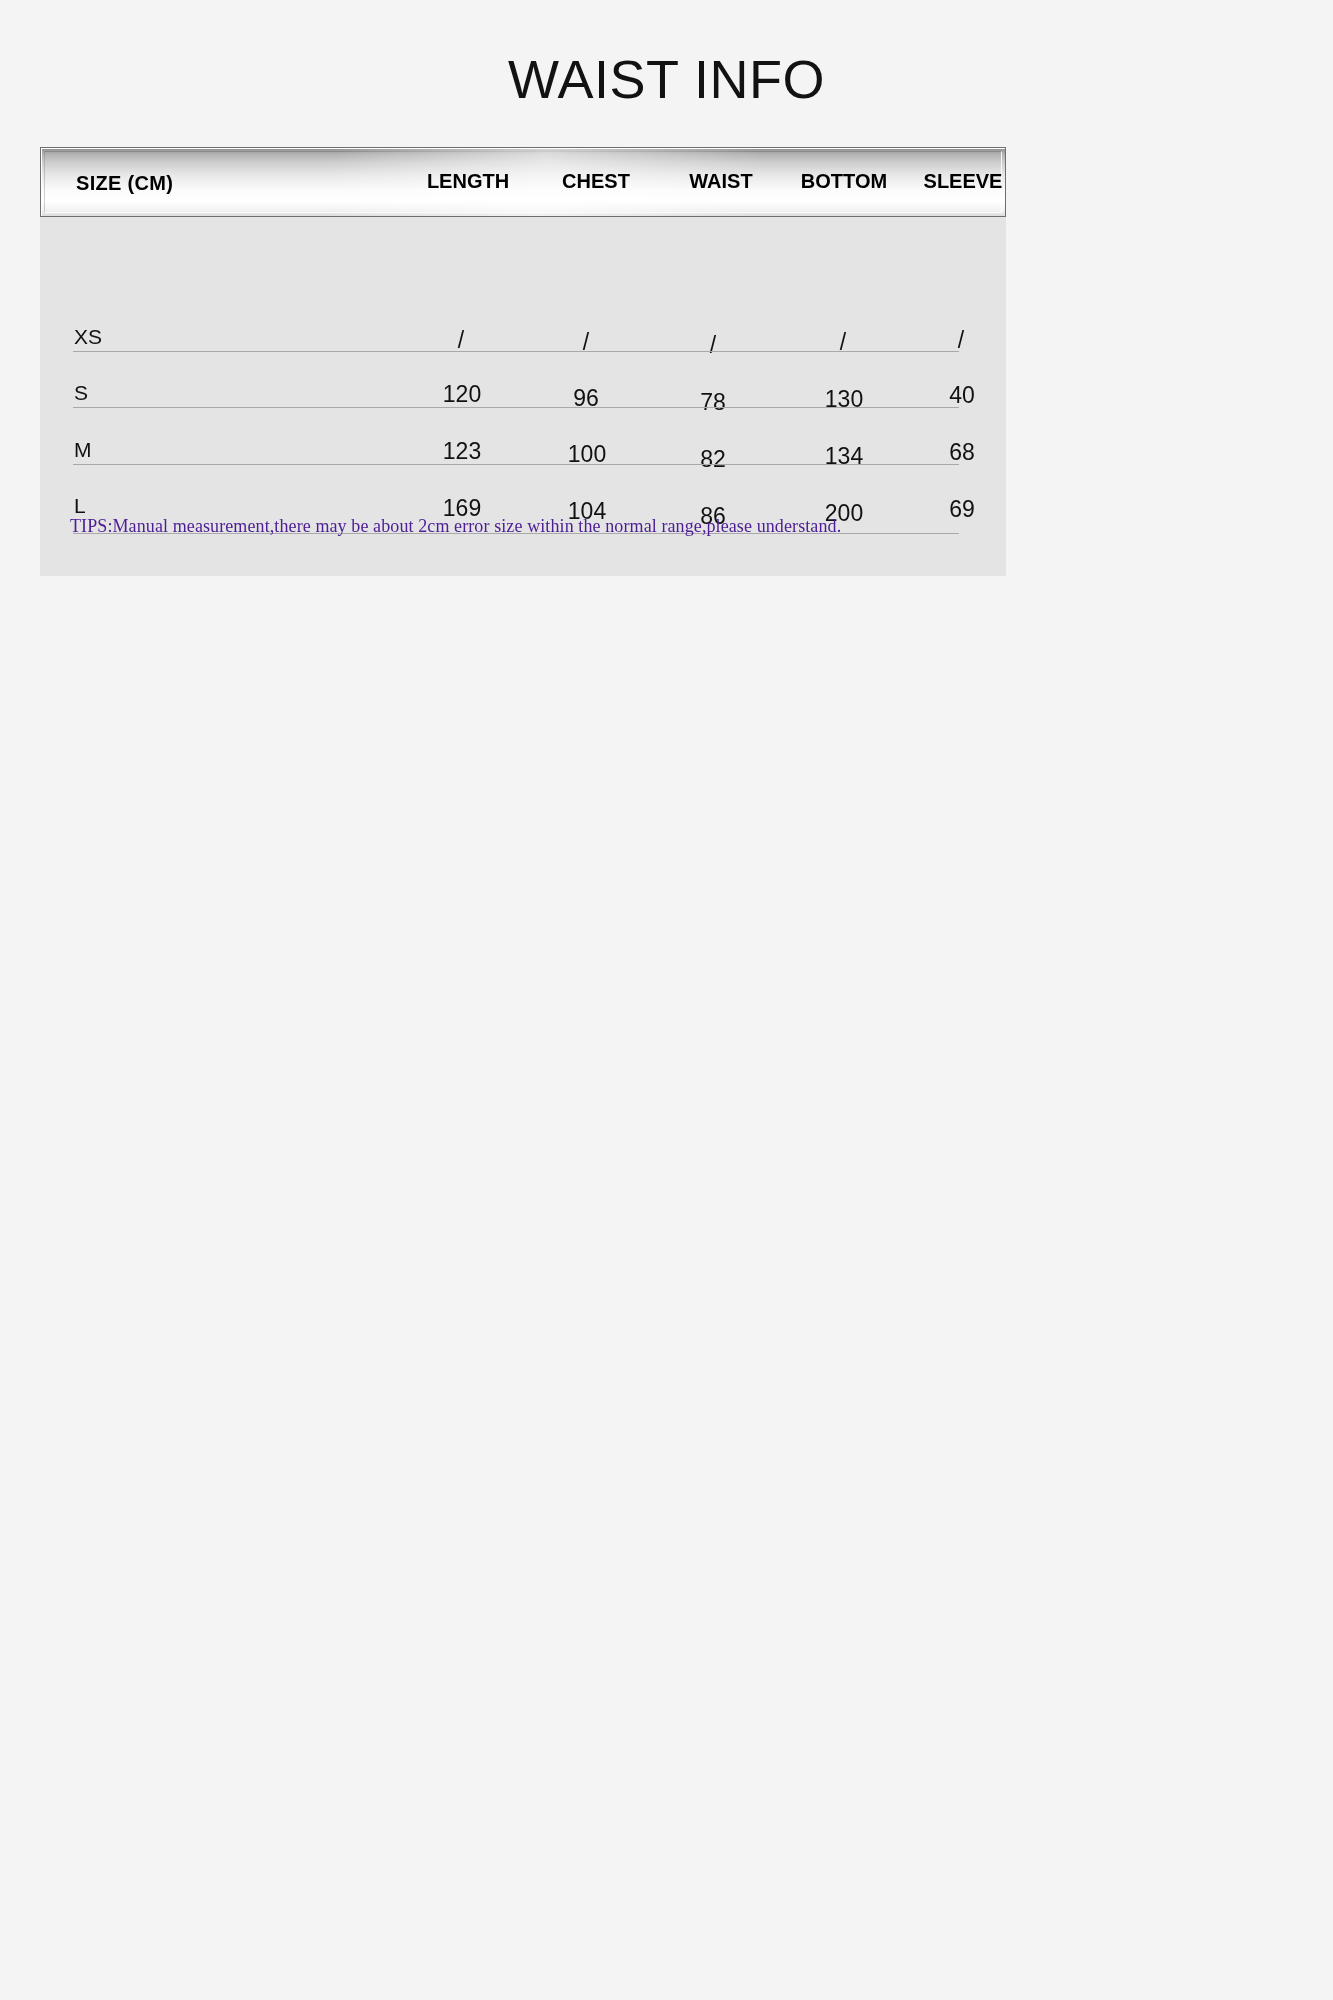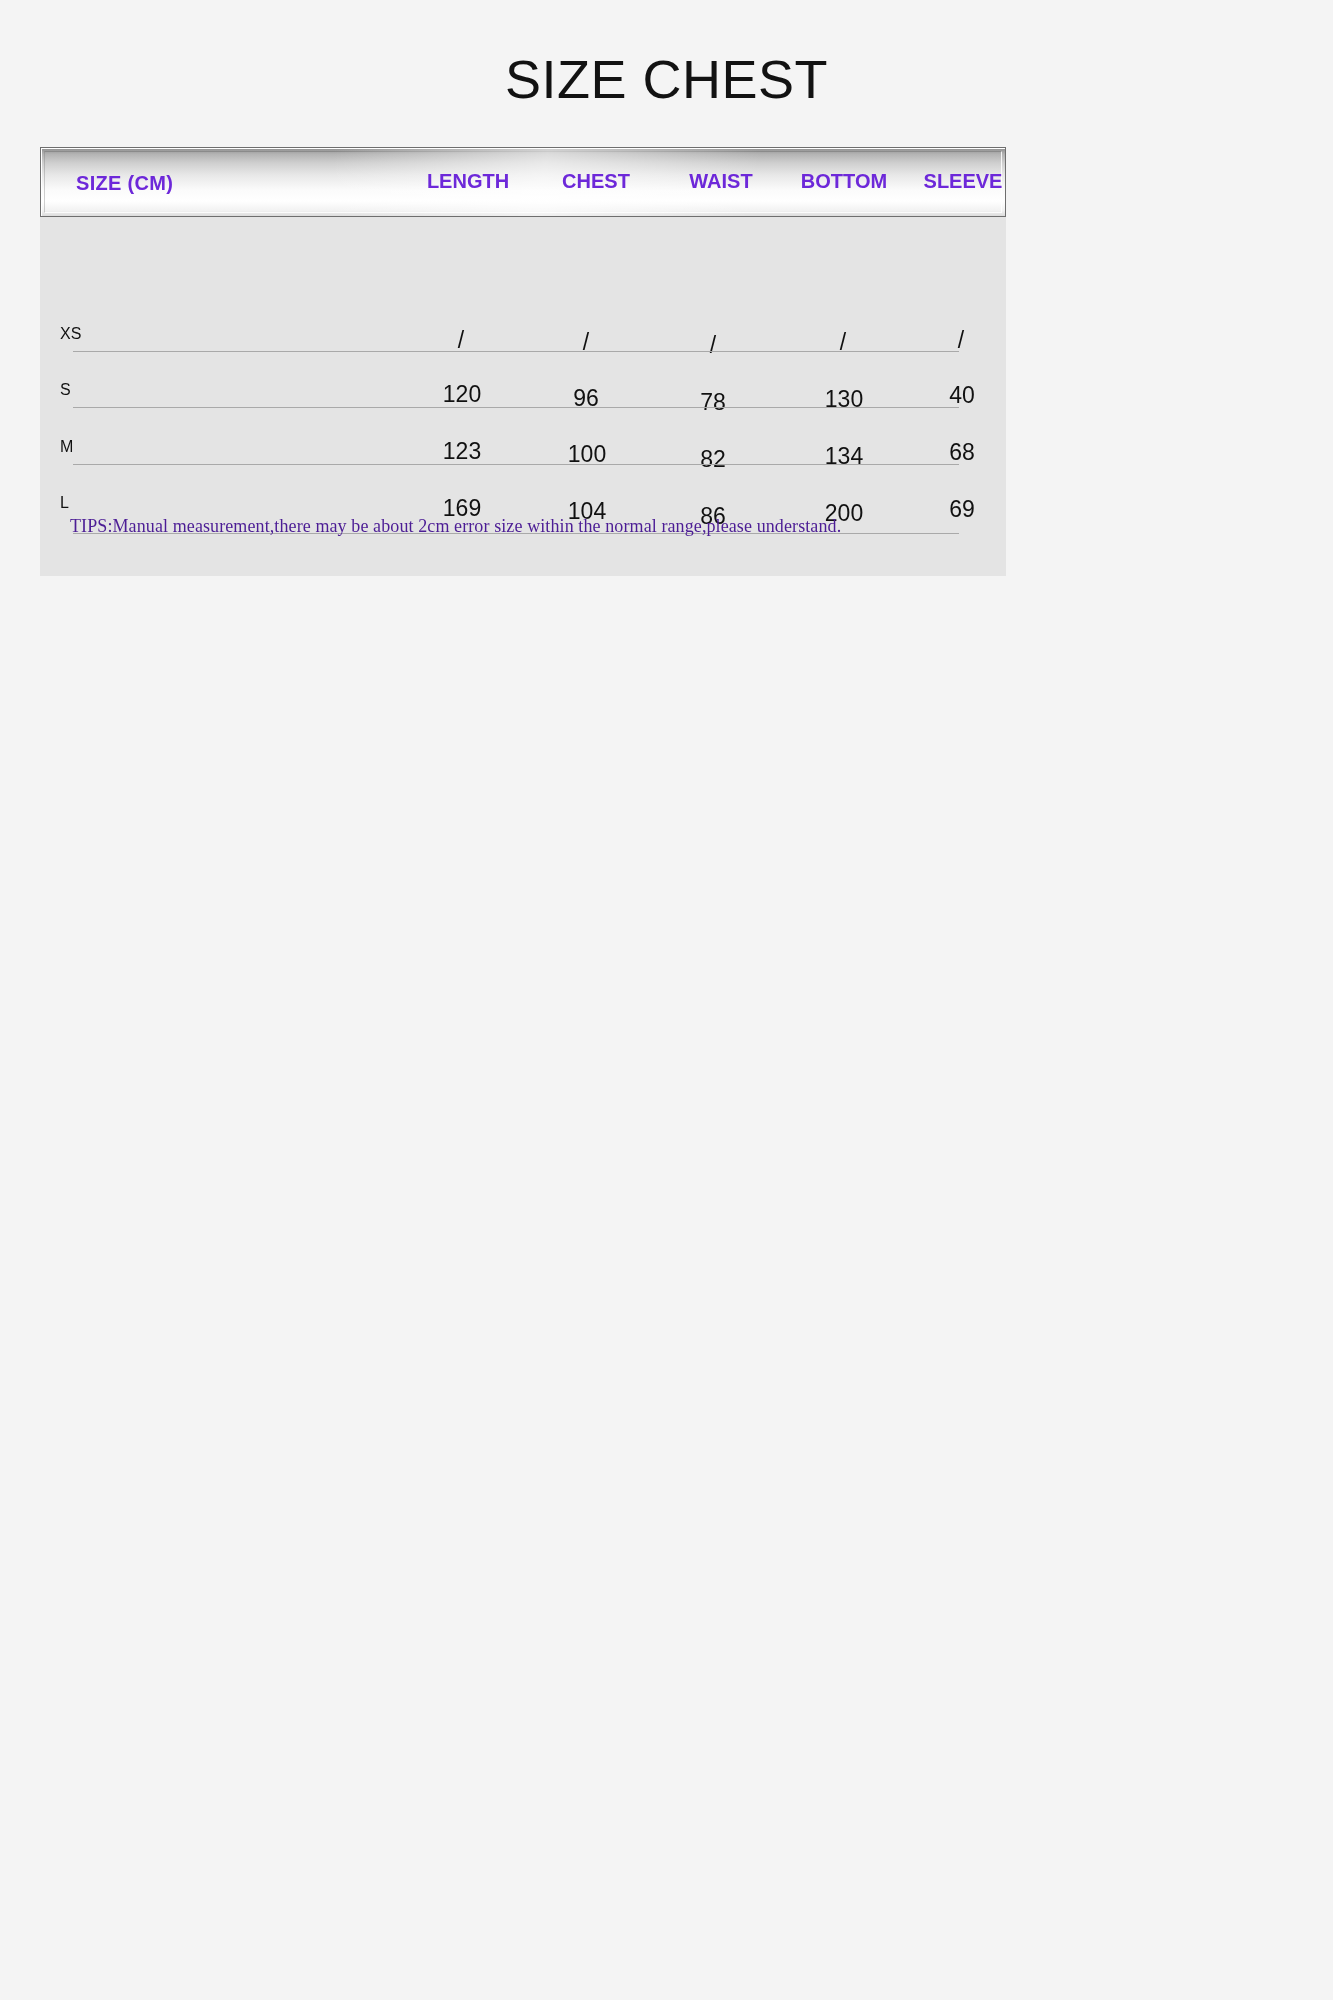--- a/index.html
+++ b/index.html
@@ -88,21 +88,21 @@
   .header-row {
     position: absolute;
     left: 0; top: 0;
     width: 966px;
     height: 70px;
     z-index: 3;
   }
   .hcell {
     position: absolute;
     font-size: 20px;
-    color: #6d28d9;
+    color: #000000;
     white-space: nowrap;
     line-height: 1;
   }
   .hcell.size-label {
     left: 36px;
     top: 26px;
     font-weight: bold;
     letter-spacing: 0.3px;
   }
   .hcell.col {
@@ -120,22 +120,22 @@
     width: 966px;
   }
   .cell {
     position: absolute;
     font-size: 23px;
     color: #111111;
     line-height: 1;
     white-space: nowrap;
   }
   .cell.size-name {
-    left: 20px;
-    font-size: 16px;
+    left: 34px;
+    font-size: 21px;
   }
   .cell.val {
     text-align: center;
     transform: translateX(-50%);
   }
 
   
   .tips {
     position: absolute;
     left: 30px;
@@ -144,21 +144,21 @@
     font-family: "Liberation Serif", serif;
     font-size: 18px;
     color: #4c1d95;
     line-height: 1.3;
     letter-spacing: 0.1px;
   }
 </style>
 </head>
 <body>
 
-<div class="page-title">SIZE CHEST</div>
+<div class="page-title">WAIST INFO</div>
 
 <div class="size-panel">
 
   <div class="header-bar"></div>
 
   <div class="header-row">
     <div class="hcell size-label">SIZE (CM)</div>
     <div class="hcell col" id="hc0" style="left: 428px;">LENGTH</div>
     <div class="hcell col" id="hc1" style="left: 556px;">CHEST</div>
     <div class="hcell col" id="hc2" style="left: 681px;">WAIST</div>

